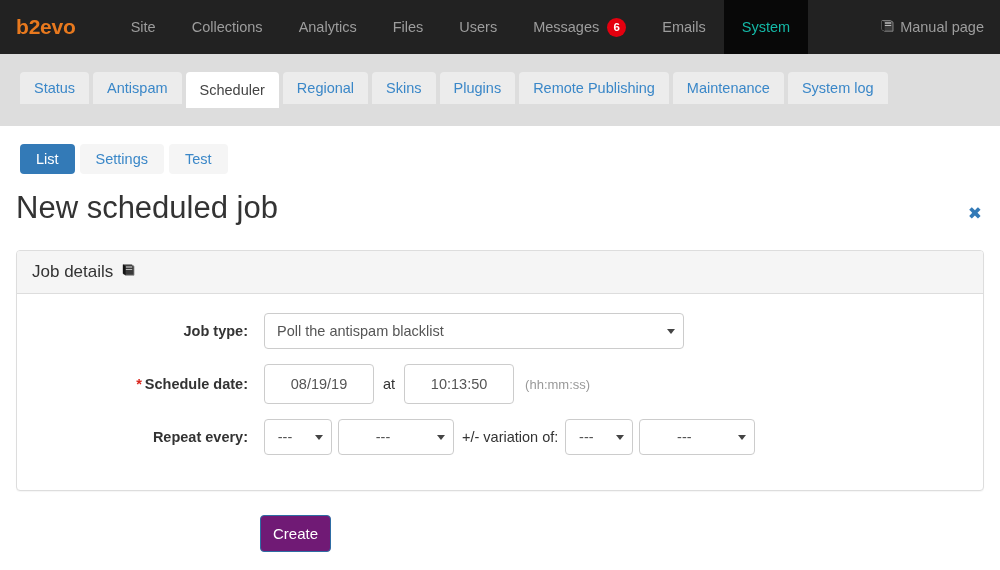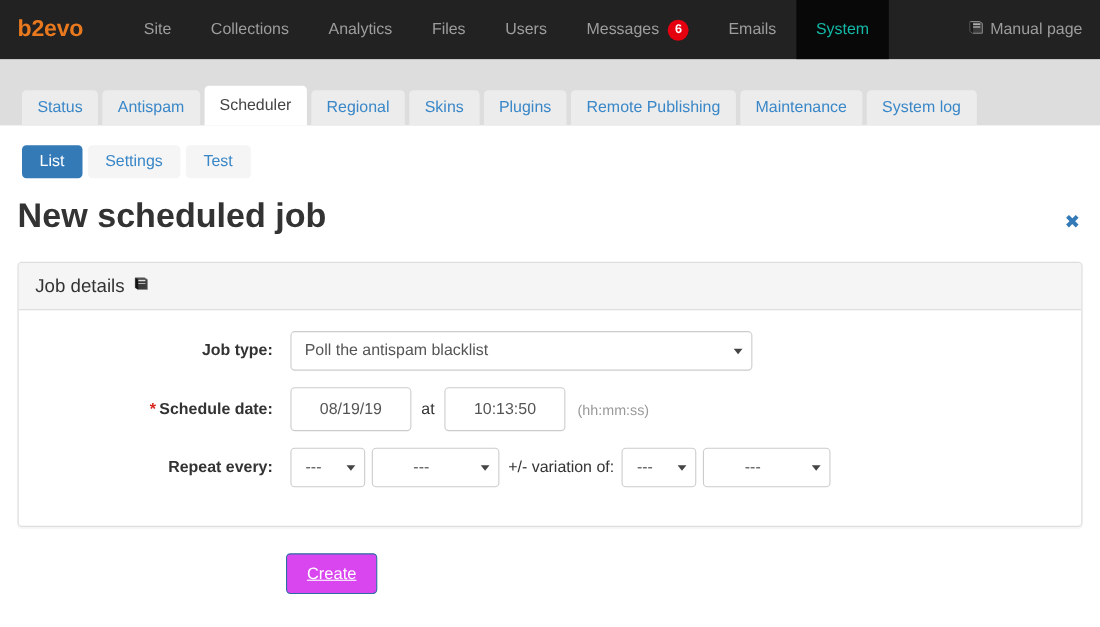--- a/index.html
+++ b/index.html
@@ -60,24 +60,23 @@
     display: flex; align-items: center;
     padding-right: 16px;
   }
   .nav-right .nav-item { padding: 0 0 0 10px; }
 
   .book-icon { display: inline-block; vertical-align: -2px; margin-right: 5px; }
 
   
   .tabstrip {
     background: #dddddd;
-    height: 60px;
+    height: 72px;
     padding: 18px 0 0 20px;
     display: flex;
-    align-items: flex-end;
     position: relative;
   }
   .tabstrip::after {
     content: "";
     position: absolute;
     left: 0; right: 0; bottom: 0;
     height: 0;
   }
   .tab {
     height: 32px;
@@ -122,21 +121,21 @@
 
   
   .title-row {
     display: flex;
     align-items: center;
     padding: 10px 18px 0 16px;
     position: relative;
   }
   .page-title {
     font-size: 31px;
-    font-weight: bold;
+    font-weight: normal;
     color: #333333;
     margin: 0;
     line-height: 40px;
   }
   .close-icon {
     margin-left: auto;
     color: #337ab7;
     font-size: 17px;
     line-height: 1;
     cursor: pointer;
@@ -225,29 +224,28 @@
   .inp-date { width: 110px; }
   .inp-time { width: 110px; }
   .at-text { margin: 0 9px; color: #333333; font-size: 14.5px; }
   .hint { margin-left: 11px; color: #999999; font-size: 13px; }
   .var-text { margin: 0 7px 0 8px; color: #333333; font-size: 14.5px; white-space: nowrap; }
   .gap { width: 6px; flex: none; }
 
   
   .submit-row { padding: 24px 0 0 260px; }
   .btn-primary {
-    background: #d946ef;
+    background: #701a75;
     border: 1px solid #2e6da4;
     color: #ffffff;
     border-radius: 4px;
     font-size: 15px;
-    padding: 9px 18px;
+    padding: 9px 12px;
     cursor: pointer;
     font-family: "Liberation Sans", sans-serif;
-    text-decoration: underline;
   }
 </style>
 </head>
 <body>
 
 <div class="navbar">
   <div class="brand">b2evo</div>
   <div class="nav-items">
     <div class="nav-item">
         <span>Site</span>

